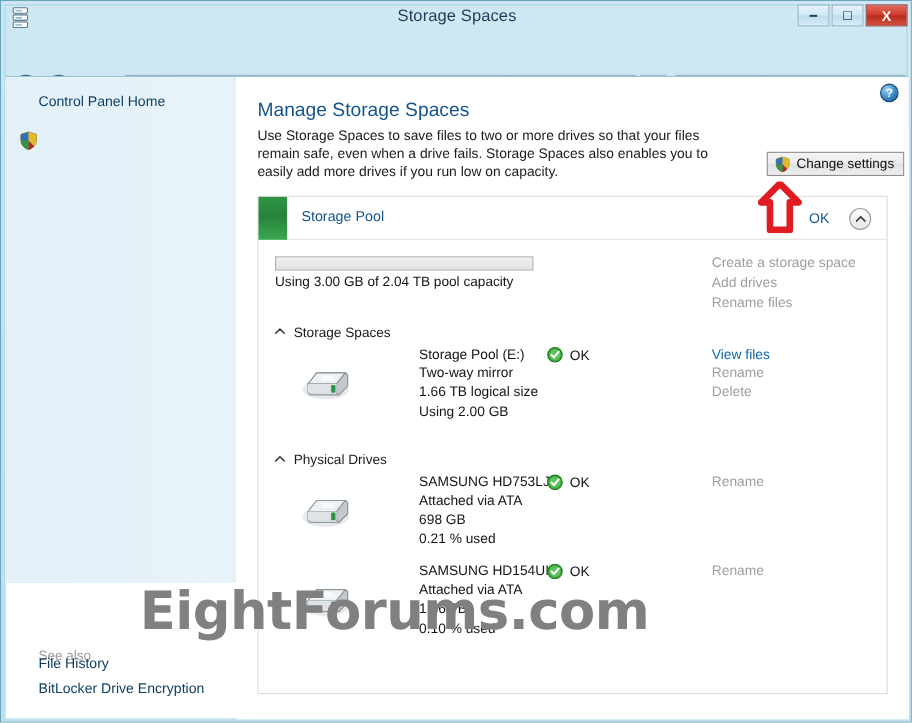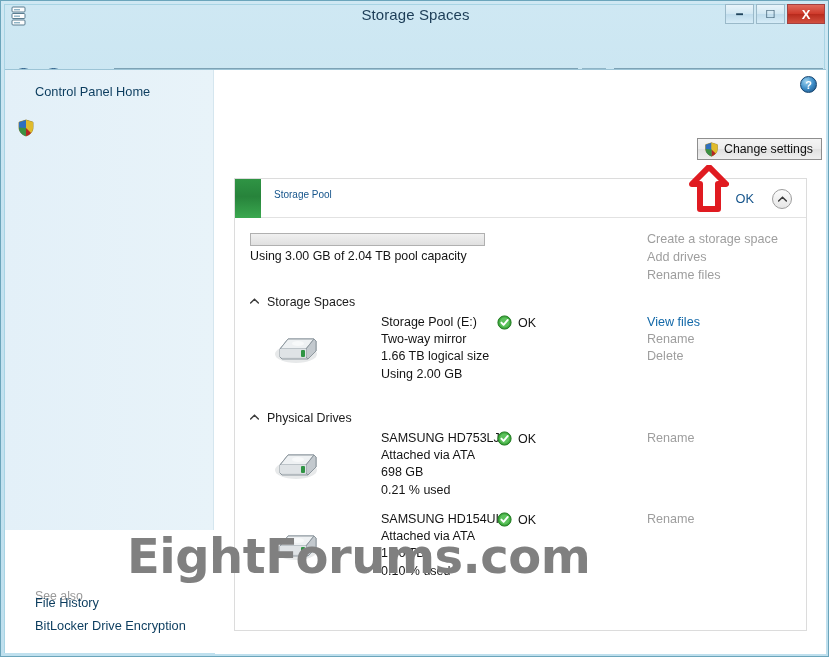--- a/index.html
+++ b/index.html
@@ -287,21 +287,21 @@
   }
   #pool-color-band {
     position: absolute;
     left: 0; top: 0;
     width: 26px; height: 39px;
     background: linear-gradient(to bottom, #2f9444 0%, #27833b 45%, #3aa84f 100%);
   }
   #pool-name {
     position: absolute;
     left: 39px; top: 10px;
-    font-size: 10px;
+    font-size: 13px;
     color: #16558c;
   }
   #pool-status {
     position: absolute;
     right: 52px; top: 12px;
     font-size: 12.8px;
     color: #16558c;
   }
   #pool-collapse {
     position: absolute;
@@ -558,20 +558,22 @@
 
       <div id="see-also-label">See also</div>
       <div class="see-also-link" id="sa-1">File History</div>
       <div class="see-also-link" id="sa-2">BitLocker Drive Encryption</div>
     </div>
 
     <div id="contentpane">
 
       <div id="help-icon">?</div>
 
+      <div id="page-title">Manage Storage Spaces</div>
+      <div id="page-desc">Use Storage Spaces to save files to two or more drives so that your files remain safe, even when a drive fails. Storage Spaces also enables you to easily add more drives if you run low on capacity.</div>
 
       <div id="change-settings-btn">
         <span id="change-settings-shield">
           <svg width="15" height="15" viewBox="0 0 18 18">
             <path d="M9 1 L16 3.2 L16 8.4 C16 12.6 12.9 15.8 9 17 C5.1 15.8 2 12.6 2 8.4 L2 3.2 Z" fill="#d8b227" stroke="#8c7214" stroke-width="0.8"></path>
             <path d="M9 1 L2 3.2 L2 8.4 C2 12.6 5.1 15.8 9 17 Z" fill="#2f6fbf"></path>
             <path d="M9 1 L16 3.2 L16 8.4 C16 10.5 15.2 12.4 14 13.9 L9 9 Z" fill="#e0bb2c"></path>
             <path d="M9 9 L14 13.9 C12.7 15.4 11 16.5 9 17 Z" fill="#b42525"></path>
             <path d="M2 8.4 C2 12.6 5.1 15.8 9 17 L9 9 Z" fill="#3d9140"></path>
           </svg>

